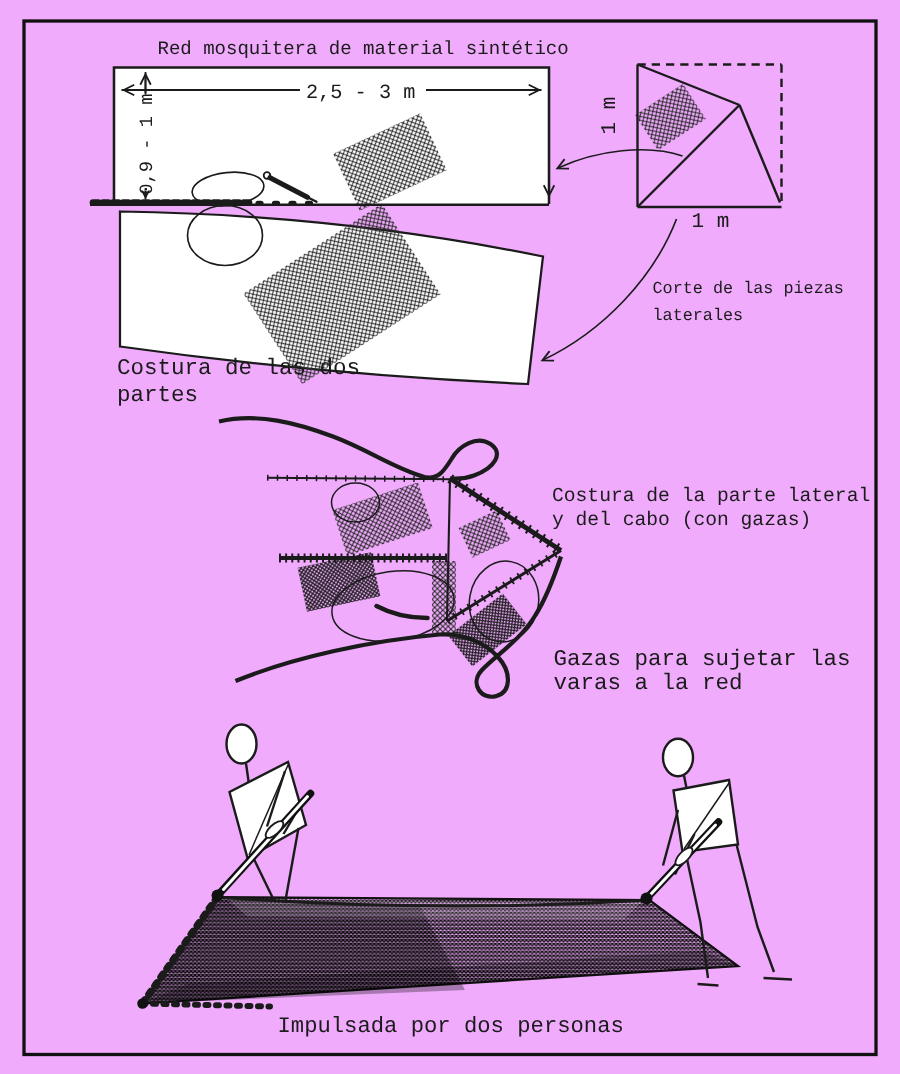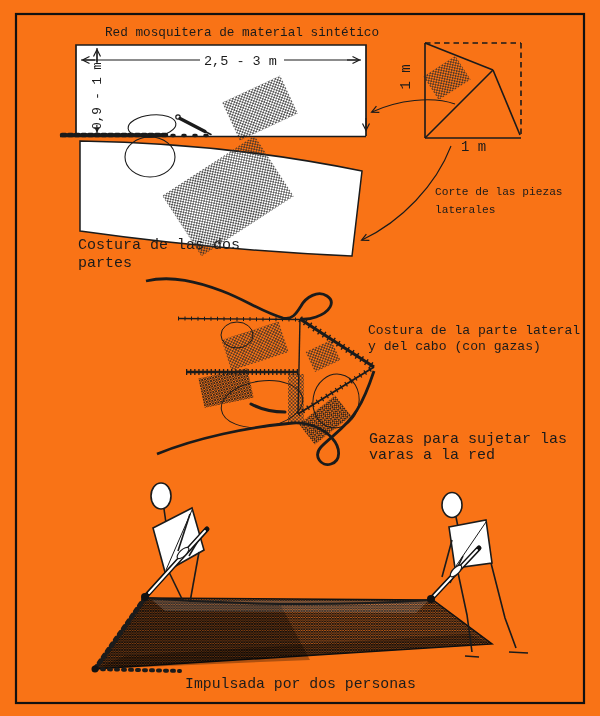--- a/index.html
+++ b/index.html
@@ -1,16 +1,16 @@
 <!DOCTYPE html>
 <html><head>
 <meta charset="utf-8">
 <style>
   html,body{margin:0;padding:0;background:#fff;}
-  .page{position:relative;width:600px;height:716px;background:#f97316;overflow:hidden;}
+  .page{position:relative;width:600px;height:716px;background:#f0abfc;overflow:hidden;}
   svg{position:absolute;left:0;top:0;}
   text{font-family:"Liberation Mono","DejaVu Sans Mono",monospace;fill:#1b1b1b;white-space:pre;}
   .t-title{font-size:12.7px;}
   .t-dim{font-size:13.5px;}
   .t-dimv{font-size:12.5px;}
   .t-1m{font-size:14px;}
   .t-corte{font-size:11.2px;}
   .t-cos2{font-size:15px;}
   .t-lat{font-size:13.1px;}
   .t-gaz{font-size:15px;}

